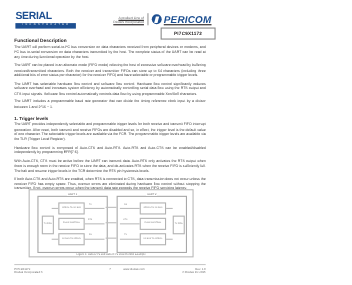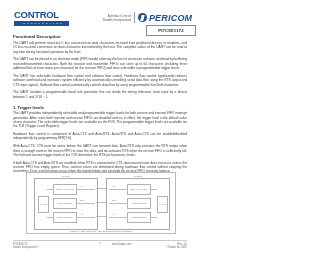--- a/index.html
+++ b/index.html
@@ -28,21 +28,21 @@
     margin-top:1px;width:55px;height:4.5px;background:#1d4f91;
     display:flex;align-items:center;justify-content:center;
   }
   .diodes-sub{
     font-size:2.2px;letter-spacing:0.8px;color:#ffffff;
     white-space:nowrap;line-height:3px;
   }
 
   .pericom-group{
     position:absolute;left:103px;top:11px;
-    display:flex;align-items:center;gap:3px;height:13px;
+    display:flex;align-items:center;gap:3px;height:13px;text-decoration:underline;
   }
   .apl{
     font-size:3.1px;line-height:4px;color:#58595b;text-align:right;
     white-space:nowrap;
   }
   .vrule{width:1px;height:11px;background:#9a9a9a;}
   .pericom-mark{
     display:flex;align-items:center;gap:2px;
   }
   .pericom-swoosh{
@@ -136,21 +136,21 @@
   .furl{position:absolute;left:112px;top:3px;font-size:2.6px;color:#6d6d6d;}
 </style>
 </head>
 <body>
 
 <div class="page">
 
   <div class="header">
 
     <div class="diodes-logo">
-      <div class="diodes-word">CONTROL</div>
+      <div class="diodes-word">SERIAL</div>
       <div class="diodes-bar">
         <span class="diodes-sub">I N C O R P O R A T E D</span>
       </div>
     </div>
 
     <div class="pericom-group">
       <div class="apl">
         <div>A product Line of</div>
         <div>Diodes Incorporated</div>
       </div>

